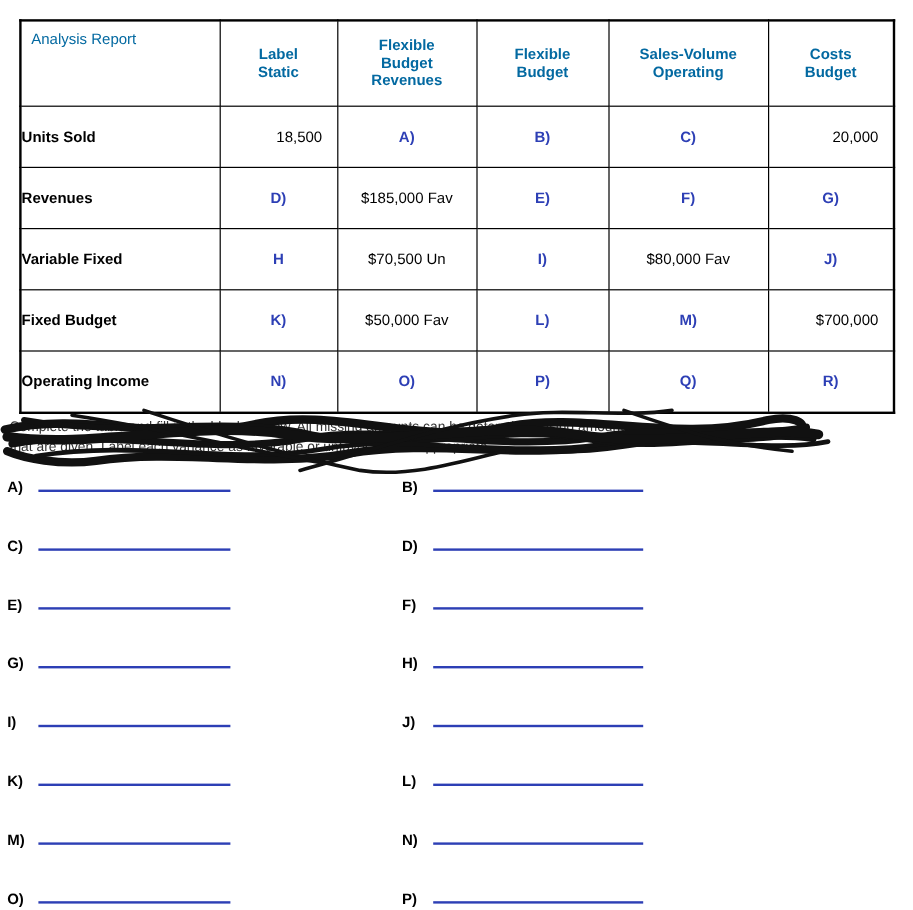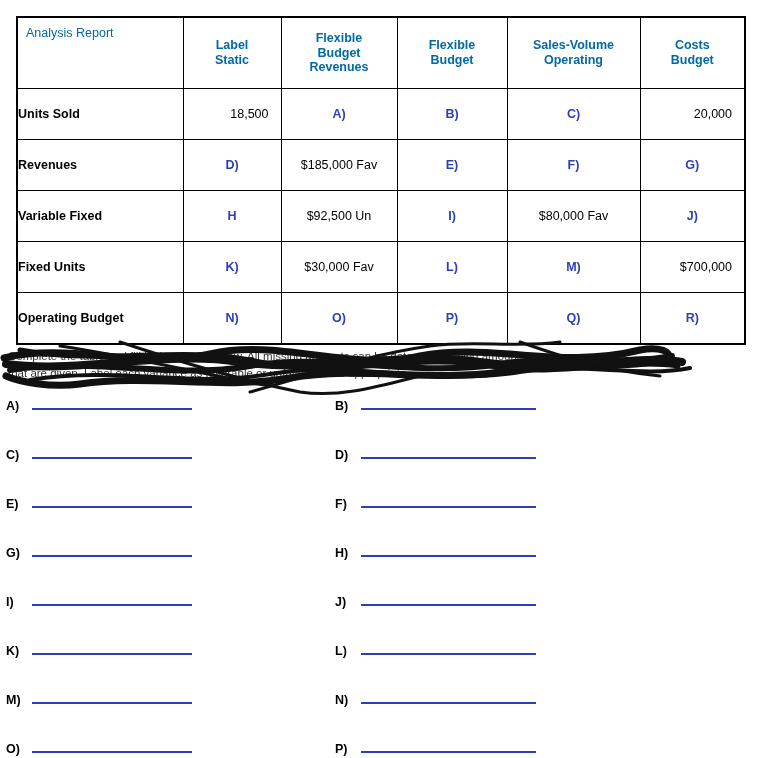--- a/index.html
+++ b/index.html
@@ -184,37 +184,37 @@
         <td class="cell blue">D)</td>
         <td class="cell dark">$185,000 Fav</td>
         <td class="cell blue">E)</td>
         <td class="cell blue">F)</td>
         <td class="cell blue">G)</td>
       </tr>
 
       <tr class="body-row">
         <td class="rowlabel">Variable Fixed</td>
         <td class="cell blue">H</td>
-        <td class="cell dark">$92,500 Un</td>
+        <td class="cell dark">$70,500 Un</td>
         <td class="cell blue">I)</td>
         <td class="cell dark">$80,000 Fav</td>
         <td class="cell blue">J)</td>
       </tr>
 
       <tr class="body-row">
-        <td class="rowlabel">Fixed Units</td>
+        <td class="rowlabel">Fixed Budget</td>
         <td class="cell blue">K)</td>
-        <td class="cell dark">$30,000 Fav</td>
+        <td class="cell dark">$50,000 Fav</td>
         <td class="cell blue">L)</td>
         <td class="cell blue">M)</td>
         <td class="cell num">$700,000</td>
       </tr>
 
       <tr class="body-row">
-        <td class="rowlabel">Operating Budget</td>
+        <td class="rowlabel">Operating Income</td>
         <td class="cell blue">N)</td>
         <td class="cell blue">O)</td>
         <td class="cell blue">P)</td>
         <td class="cell blue">Q)</td>
         <td class="cell blue">R)</td>
       </tr>
     </tbody>
   </table>
 </div>
 

